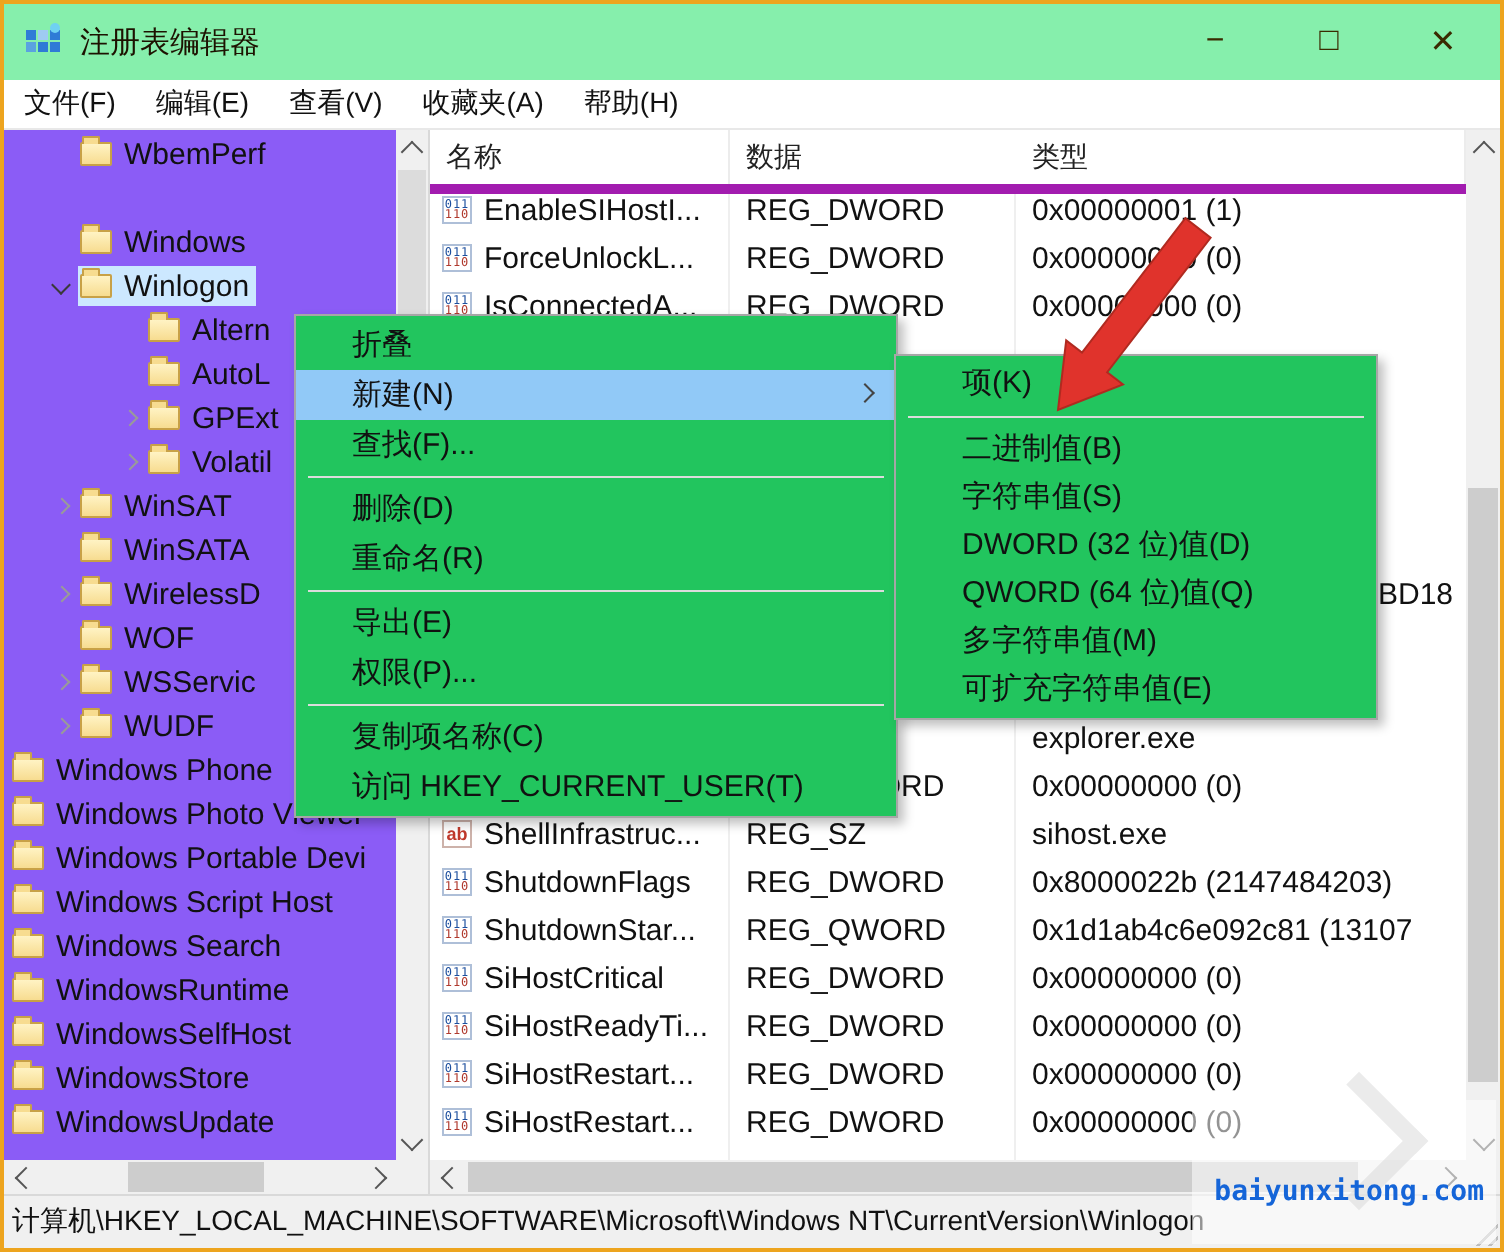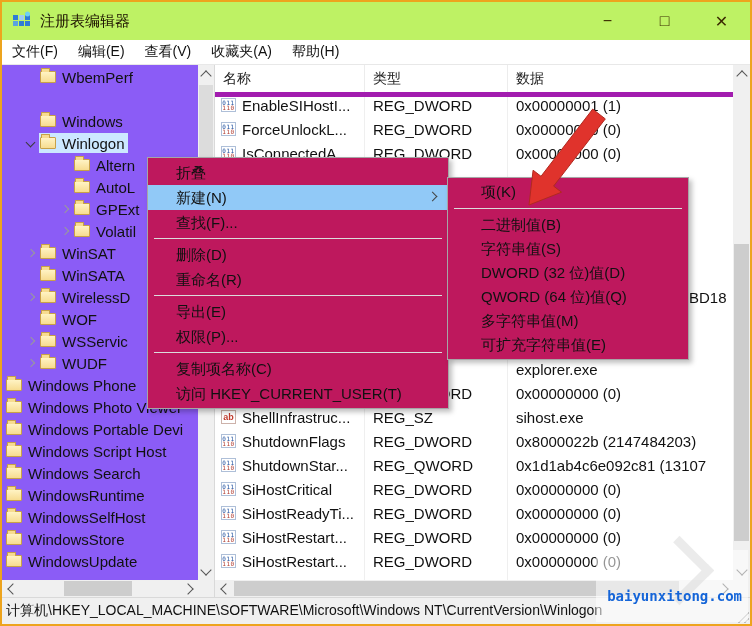--- a/index.html
+++ b/index.html
@@ -1,20 +1,20 @@
 <!DOCTYPE html>
 <html><head>
 <meta charset="utf-8">
 <style>
   html,body{margin:0;padding:0;}
   body{width:752px;height:626px;position:relative;font-family:"Liberation Sans","DejaVu Sans",sans-serif;background:#fff;overflow:hidden;}
   .window{position:absolute;inset:0;border:2px solid #EDA41E;box-sizing:border-box;background:#fff;}
 
   
-  .titlebar{position:absolute;left:0;top:0;right:0;height:38px;background:#bef264;display:flex;align-items:center;}
+  .titlebar{position:absolute;left:0;top:0;right:0;height:38px;background:#86efac;display:flex;align-items:center;}
   .title-icon{width:20px;height:20px;margin-left:10px;flex:0 0 auto;}
   .title-text{margin-left:8px;font-size:15px;color:#1d1200;}
   .controls{margin-left:auto;display:flex;height:100%;}
   .ctrl{width:57px;height:100%;display:flex;align-items:center;justify-content:center;font-size:16px;color:#3a2a00;cursor:default;}
 
   
   .menubar{position:absolute;left:0;top:38px;right:0;height:24px;background:#fff;display:flex;align-items:center;font-size:14px;color:#111;border-bottom:1px solid #e8e8e8;}
   .menubar span{padding:0 10px;}
 
   
@@ -68,21 +68,21 @@
   .icon-sz{border:1px solid #cdb2aa;}
   .icon-sz i{font-style:normal;font-size:9px;line-height:9px;color:#C0392B;font-weight:bold;}
   .icon-blank{width:15px;height:14px;margin-right:6px;flex:0 0 auto;}
 
   
   .statusbar{position:absolute;left:0;right:0;bottom:0;height:27px;background:#F0F0F0;border-top:1px solid #d9d9d9;display:flex;align-items:center;box-sizing:border-box;}
   .statusbar .path{font-size:14px;color:#111;padding-left:4px;white-space:nowrap;}
   .grip{position:absolute;right:1px;bottom:1px;width:13px;height:13px;background:repeating-linear-gradient(135deg,transparent 0 2.5px,#bdbdbd 2.5px 4px);clip-path:polygon(100% 0,100% 100%,0 100%);}
 
   
-  .menu{position:absolute;background:#be185d;border:1px solid #A6A6A6;box-shadow:3px 3px 5px rgba(0,0,0,0.25);padding:2px 0;box-sizing:border-box;font-size:15px;color:#111;}
+  .menu{position:absolute;background:#22c55e;border:1px solid #A6A6A6;box-shadow:3px 3px 5px rgba(0,0,0,0.25);padding:2px 0;box-sizing:border-box;font-size:15px;color:#111;}
   .context-menu{left:145px;top:155px;width:302px;z-index:10;}
   .submenu{left:445px;top:175px;width:242px;z-index:11;}
   .mi{height:25px;line-height:25px;padding-left:28px;position:relative;white-space:nowrap;}
   .submenu .mi{height:24px;line-height:24px;padding-left:33px;}
   .mi.hl{background:#91C9F7;}
   .msep{height:1px;background:#dcdcdc;margin:3px 6px;}
   .submenu .msep{margin:4px 6px;}
   .sub-arrow{position:absolute;right:12px;top:8px;width:6px;height:6px;border-right:1.4px solid #444;border-bottom:1.4px solid #444;transform:rotate(-45deg);}
 
   
@@ -293,22 +293,22 @@
       <div class="hbtn right">
           <span class="arr r"></span>
         </div>
     </div>
     <div class="corner" style="width:16px;"></div>
   </div>
 
   <div class="right-panel">
     <div class="list-header">
       <span class="hcell">名称</span>
+      <span class="hcell" style="border-right:none;">数据</span>
       <span class="hcell">类型</span>
-      <span class="hcell" style="border-right:none;">数据</span>
     </div>
     <div class="col-sep" style="left:149px;"></div>
     <div class="col-sep" style="left:292px;"></div>
 
     <div class="lrows">
       <div class="lrow">
           <span class="cell name">
             <span class="vicon icon-dword">
               <i>011</i>
               <i><b>110</b></i>

